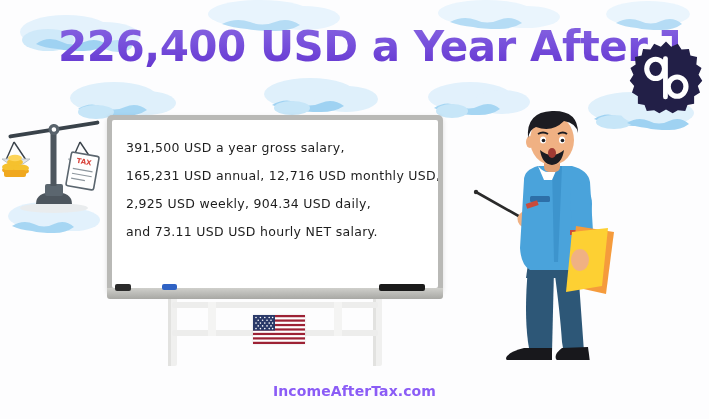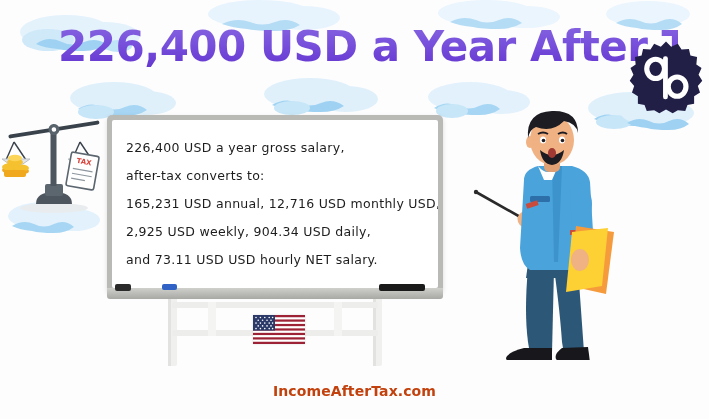--- a/index.html
+++ b/index.html
@@ -160,21 +160,21 @@
   
   #footer-brand {
     position: absolute;
     left: 0;
     top: 383px;
     width: 709px;
     text-align: center;
     font-family: "DejaVu Sans", sans-serif;
     font-weight: bold;
     font-size: 14px;
-    color: #c2410c;
+    color: #8b5cf6;
     letter-spacing: 0.1px;
     z-index: 30;
   }
 </style>
 </head>
 <body>
 
 <div id="stage">
 
   <svg class="cloud" style="left:18px;top:6px;" width="130" height="58" viewBox="0 0 130 58">
@@ -309,22 +309,21 @@
     <rect x="223" y="0" width="9" height="70" rx="2" fill="#f0f0ef"></rect>
     <rect x="223" y="0" width="3" height="70" fill="#e2e2e0"></rect>
     <rect x="22" y="6" width="206" height="6" rx="2" fill="#ededec"></rect>
     <rect x="22" y="34" width="206" height="6" rx="2" fill="#ededec"></rect>
     <rect x="58" y="6" width="8" height="34" fill="#f4f4f3"></rect>
     <rect x="184" y="6" width="8" height="34" fill="#f4f4f3"></rect>
   </svg>
 
   <div id="whiteboard">
     <div id="whiteboard-surface">
-      <div class="board-line">226,400 USD a year gross salary,</div>
-      <div class="board-line">after-tax converts to:</div>
+      <div class="board-line">391,500 USD a year gross salary,</div>
       <div class="board-line">165,231 USD annual, 12,716 USD monthly USD,</div>
       <div class="board-line">2,925 USD weekly, 904.34 USD daily,</div>
       <div class="board-line">and 73.11 USD USD hourly NET salary.</div>
     </div>
   </div>
 
   <div id="marker-tray">
     <div class="marker" style="left:8px;top:-4px;width:16px;height:7px;background:#2b2b2b;"></div>
     <div class="marker" style="left:55px;top:-4px;width:15px;height:6px;background:#2f62c4;"></div>
     <div class="marker" style="left:272px;top:-4px;width:46px;height:7px;background:#1a1a1a;"></div>

